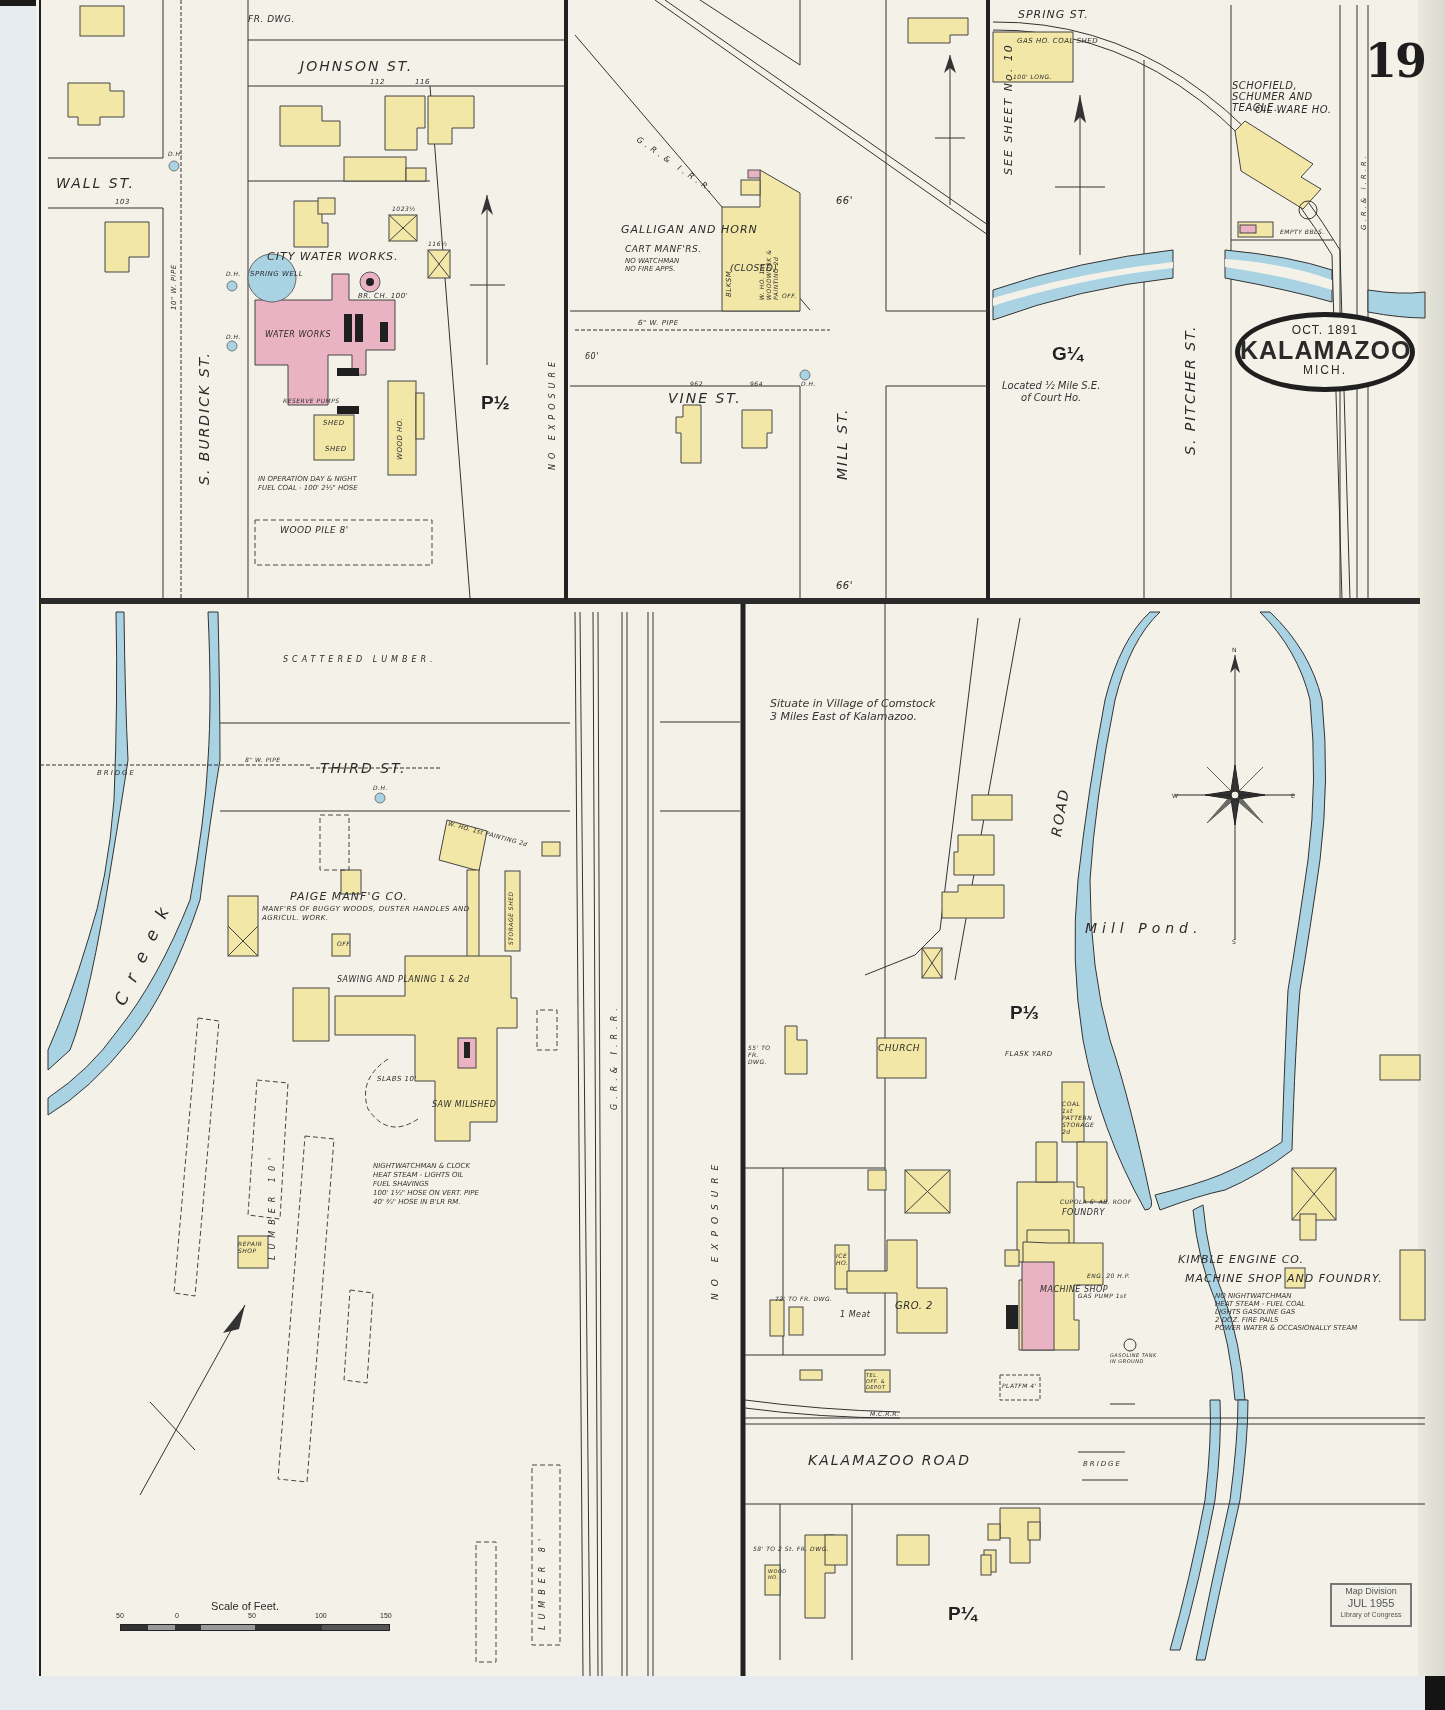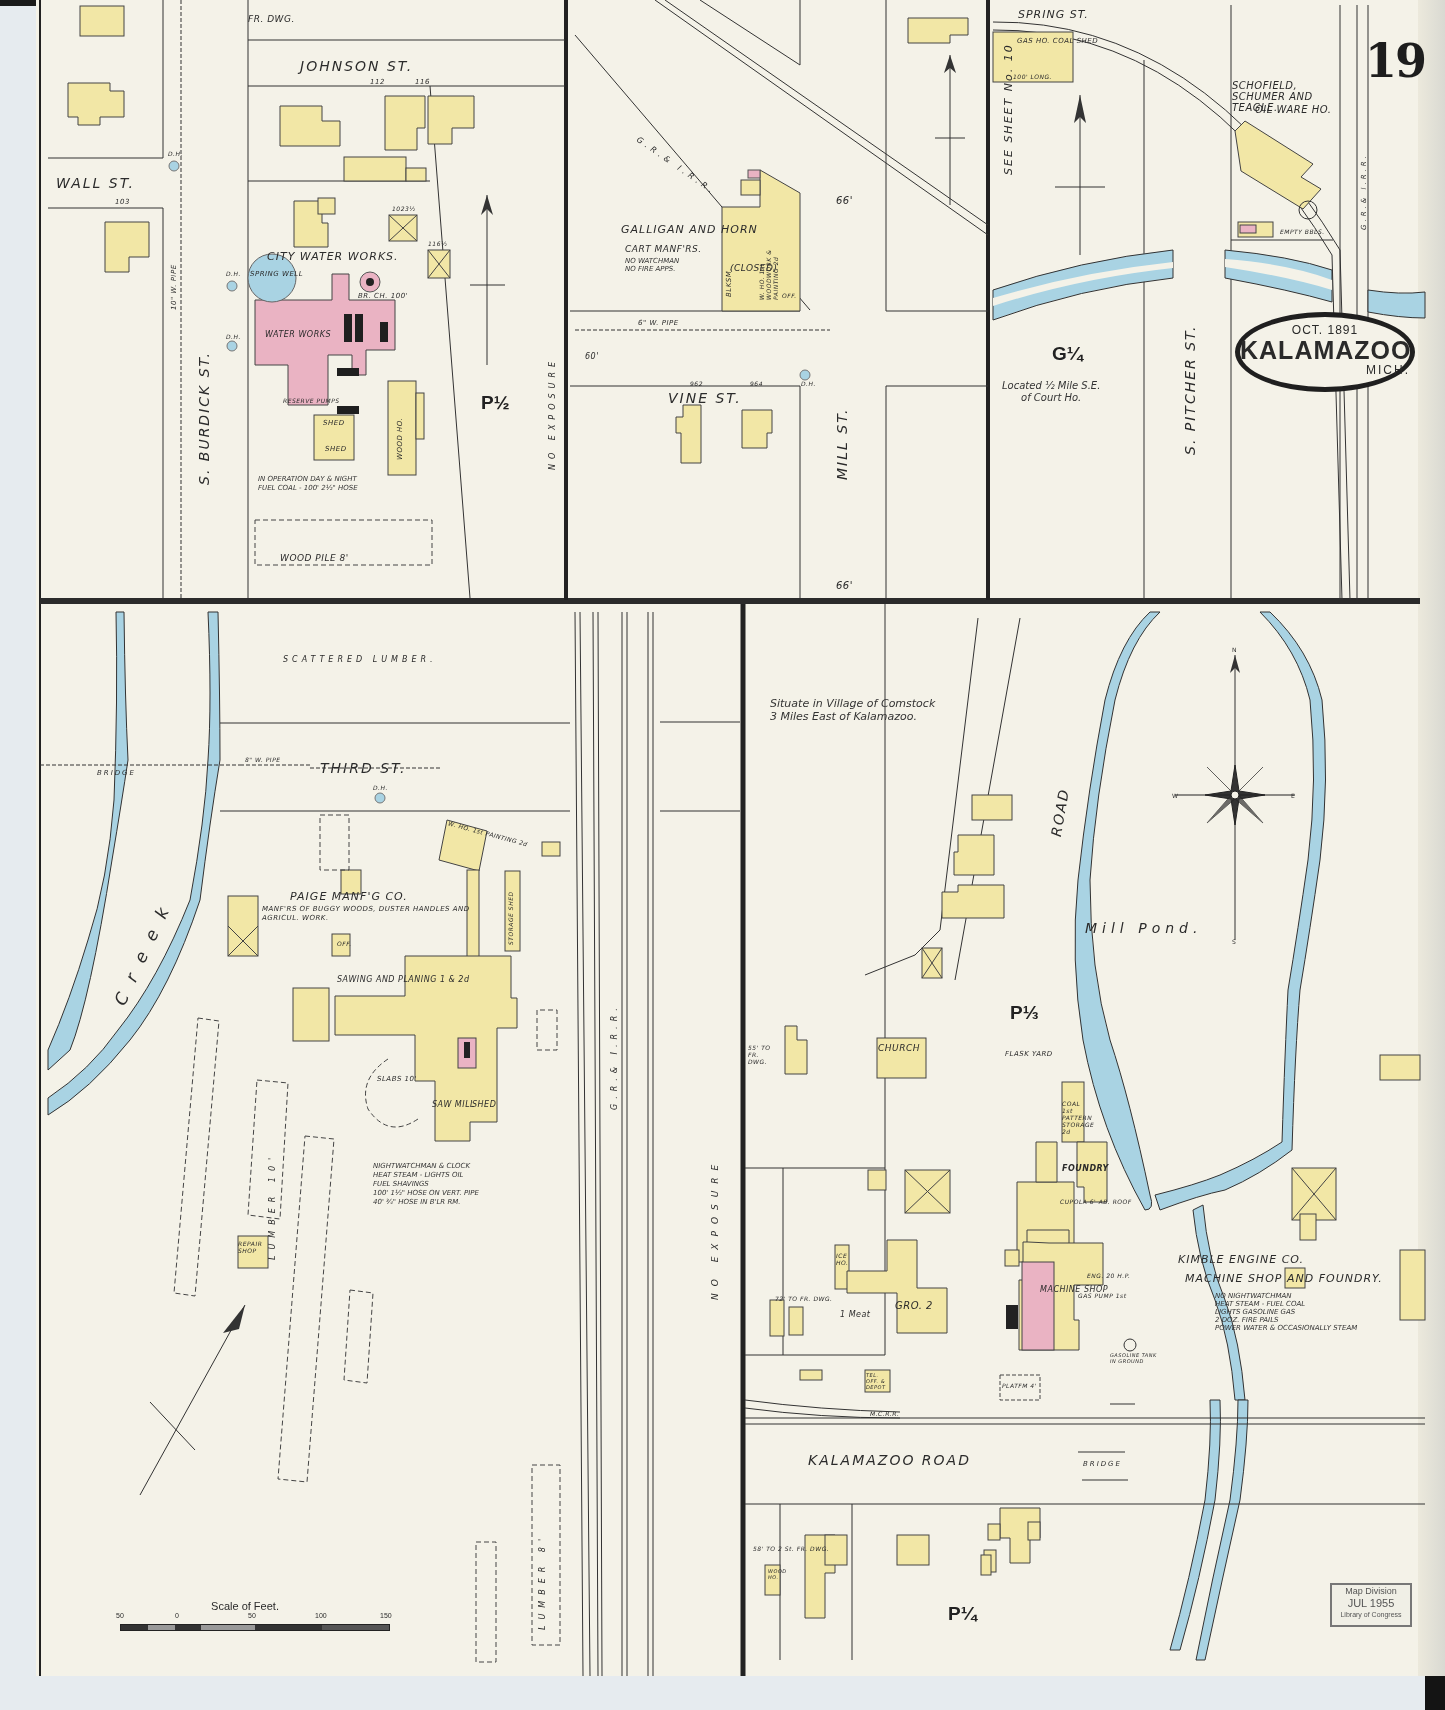--- a/index.html
+++ b/index.html
@@ -12,21 +12,21 @@
   .lbl{position:absolute;font-family:"DejaVu Sans",sans-serif;font-style:italic;color:#2b2b2b;white-space:nowrap;letter-spacing:1px;}
   .st{font-size:14px;letter-spacing:2px;}
   .sm{font-size:9px;letter-spacing:0.5px;}
   .md{font-size:11px;letter-spacing:1px;}
   .big{font-size:17px;letter-spacing:1px;}
   .vert{transform-origin:left top;transform:rotate(-90deg);}
   .sheetno{position:absolute;left:1365px;top:34px;font-family:"DejaVu Serif",serif;font-weight:bold;font-size:46px;color:#1d1d1d;letter-spacing:-2px;}
   .cartouche{position:absolute;left:1235px;top:312px;width:180px;height:80px;border:5px solid #1f1f1f;border-radius:50%;background:#f4f2e8;text-align:center;box-sizing:border-box;}
   .cartouche .d{font-family:"Liberation Sans",sans-serif;font-size:12px;margin-top:6px;letter-spacing:1px;}
   .cartouche .c{font-family:"Liberation Sans",sans-serif;font-size:25px;font-weight:bold;letter-spacing:1px;line-height:26px;}
-  .cartouche .s{font-family:"Liberation Sans",sans-serif;font-size:12px;letter-spacing:2px;text-align:right;}
+  .cartouche .s{font-family:"Liberation Sans",sans-serif;font-size:12px;letter-spacing:2px;}
   .rating{position:absolute;font-family:"Liberation Sans",sans-serif;font-weight:bold;font-size:19px;color:#222;}
   .note{position:absolute;font-family:"DejaVu Sans",sans-serif;font-style:italic;font-size:9px;line-height:11px;color:#333;white-space:pre;}
   .stamp{position:absolute;left:1330px;top:1583px;width:78px;height:40px;border:2px solid #777;font-family:"Liberation Sans",sans-serif;font-size:9px;text-align:center;color:#555;line-height:12px;background:#f0efe6;}
   .scale{position:absolute;left:120px;top:1600px;width:270px;}
   .scale .t{font-family:"Liberation Sans",sans-serif;font-size:11px;text-align:center;margin-left:-20px;}
   .scale .ticks{position:relative;height:12px;font-size:7px;}
   .scale .ticks span{position:absolute;top:0;}
   .scale .bar{height:5px;background:linear-gradient(90deg,#333 0 10%,#999 10% 20%,#333 20% 30%,#999 30% 50%,#333 50% 75%,#555 75% 100%);border:1px solid #222;}
 </style>
 </head>
@@ -313,21 +313,21 @@
 <div class="lbl md" style="left:267px;top:250px;">CITY WATER WORKS.</div>
 <div class="lbl sm" style="left:250px;top:270px;font-size:7px;">SPRING WELL</div>
 <div class="lbl sm" style="left:358px;top:292px;font-size:7px;">BR. CH. 100'</div>
 <div class="lbl sm" style="left:265px;top:330px;font-size:8px;">WATER WORKS</div>
 <div class="lbl sm" style="left:283px;top:397px;font-size:6px;">RESERVE PUMPS</div>
 <div class="lbl sm" style="left:323px;top:419px;font-size:7px;">SHED</div>
 <div class="lbl sm" style="left:325px;top:445px;font-size:7px;">SHED</div>
 <div class="lbl sm vert" style="left:396px;top:460px;font-size:7px;">WOOD HO.</div>
 <div class="note" style="left:258px;top:475px;font-size:7px;line-height:9px;">IN OPERATION DAY &amp; NIGHT
 FUEL COAL - 100' 2½" HOSE</div>
-<div class="lbl sm" style="left:280px;top:525px;margin-top:28px;">WOOD PILE 8'</div>
+<div class="lbl sm" style="left:280px;top:525px;">WOOD PILE 8'</div>
 <div class="lbl sm vert" style="left:170px;top:310px;font-size:7px;">10" W. PIPE</div>
 <div class="lbl sm" style="left:168px;top:150px;font-size:6px;">D.H.</div>
 <div class="lbl sm" style="left:226px;top:270px;font-size:6px;">D.H.</div>
 <div class="lbl sm" style="left:226px;top:333px;font-size:6px;">D.H.</div>
 <div class="lbl sm" style="left:370px;top:78px;font-size:7px;">112</div>
 <div class="lbl sm" style="left:415px;top:78px;font-size:7px;">116</div>
 <div class="lbl sm" style="left:115px;top:198px;font-size:7px;">103</div>
 <div class="lbl sm" style="left:392px;top:205px;font-size:6px;">1023½</div>
 <div class="lbl sm" style="left:428px;top:240px;font-size:6px;">116½</div>
 <div class="lbl sm vert" style="left:548px;top:470px;font-size:8px;letter-spacing:5px;">NO EXPOSURE</div>
@@ -415,21 +415,21 @@
 <div class="lbl st vert" style="left:1048px;top:835px;transform:rotate(-80deg);">ROAD</div>
 <div class="lbl big" style="left:1085px;top:920px;font-size:14px;letter-spacing:5px;">Mill Pond.</div>
 <div class="lbl sm" style="left:1232px;top:646px;font-size:6px;font-style:normal;">N</div>
 <div class="lbl sm" style="left:1291px;top:792px;font-size:6px;font-style:normal;">E</div>
 <div class="lbl sm" style="left:1232px;top:938px;font-size:6px;font-style:normal;">S</div>
 <div class="lbl sm" style="left:1172px;top:792px;font-size:6px;font-style:normal;">W</div>
 <div class="rating" style="left:1010px;top:1002px;">P⅓</div>
 <div class="lbl sm" style="left:1005px;top:1050px;font-size:7px;">FLASK YARD</div>
 <div class="lbl sm" style="left:878px;top:1043px;font-size:9px;">CHURCH</div>
 <div class="lbl sm" style="left:1062px;top:1100px;font-size:6px;white-space:normal;width:22px;line-height:7px;">COAL 1st PATTERN STORAGE 2d</div>
-<div class="lbl sm" style="left:1062px;top:1164px;font-size:8px;font-weight:bold;">FOUNDRY</div>
+<div class="lbl sm" style="left:1062px;top:1208px;font-size:8px;">FOUNDRY</div>
 <div class="lbl sm" style="left:1060px;top:1198px;font-size:6px;">CUPOLA 6' AB. ROOF</div>
 <div class="lbl sm" style="left:1040px;top:1285px;font-size:8px;">MACHINE SHOP</div>
 <div class="lbl sm" style="left:1087px;top:1272px;font-size:6px;">ENG. 20 H.P.</div>
 <div class="lbl sm" style="left:1078px;top:1292px;font-size:6px;">GAS PUMP 1st</div>
 <div class="lbl md" style="left:1178px;top:1253px;">KIMBLE ENGINE CO.</div>
 <div class="lbl md" style="left:1185px;top:1272px;">MACHINE SHOP AND FOUNDRY.</div>
 <div class="note" style="left:1215px;top:1292px;font-size:7px;line-height:8px;">NO NIGHTWATCHMAN
 HEAT STEAM - FUEL COAL
 LIGHTS GASOLINE GAS
 2 DOZ. FIRE PAILS

